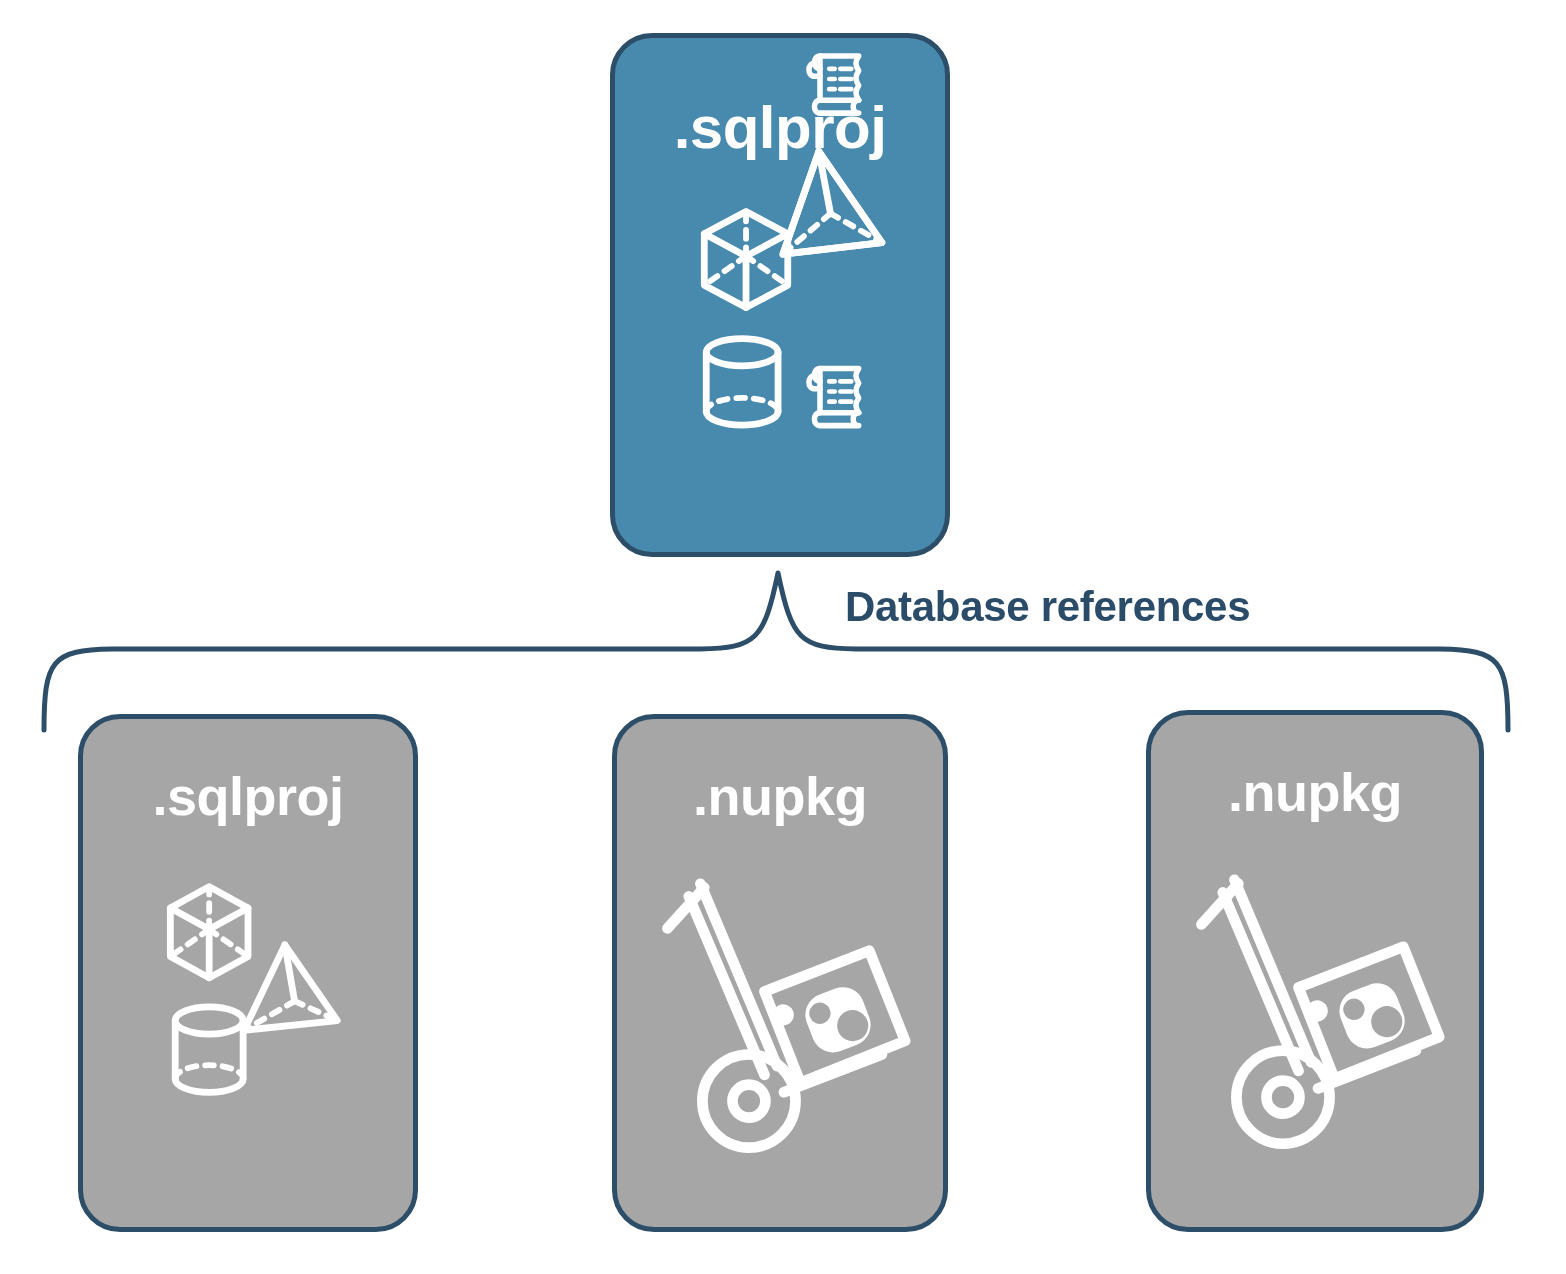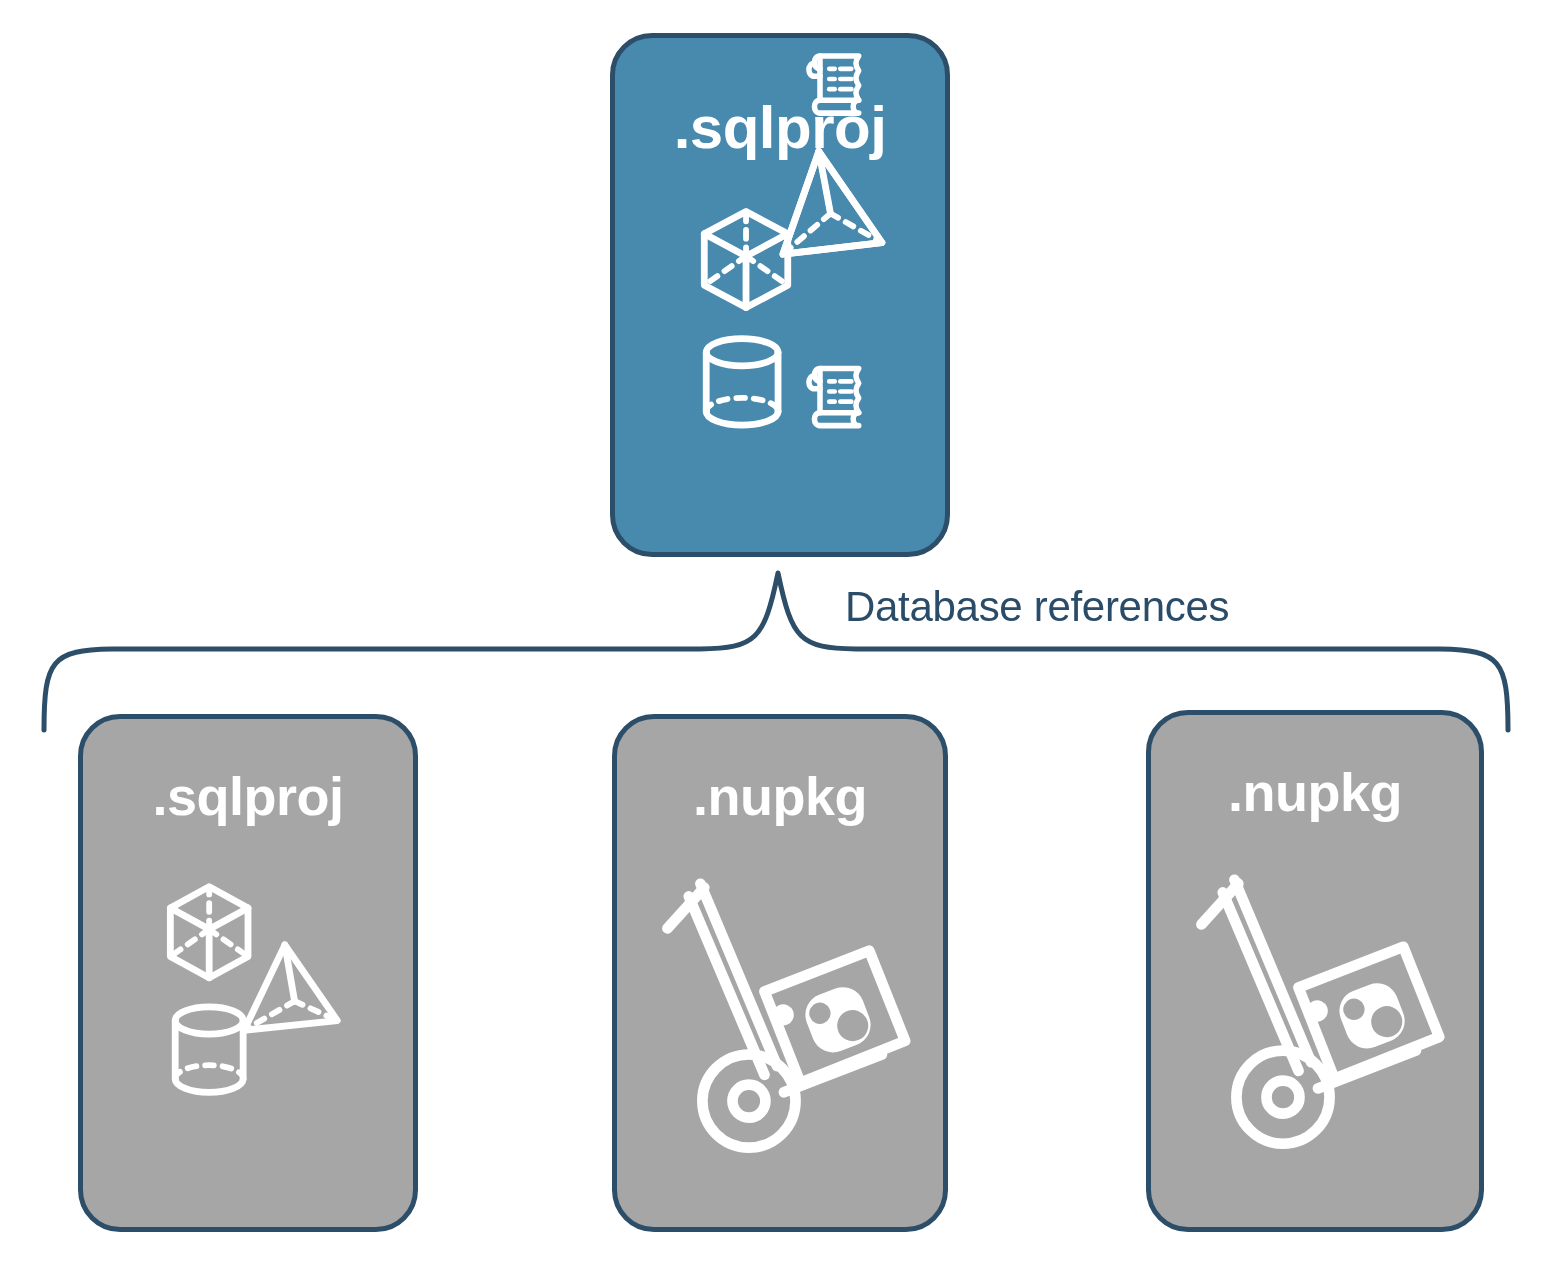--- a/index.html
+++ b/index.html
@@ -28,21 +28,21 @@
     user-select:none;
   }
 
   .card-art{position:absolute;left:0;top:0;width:100%;height:100%;pointer-events:none;}
 
   .bracket-layer{position:absolute;left:0;top:0;width:1566px;height:1274px;}
 
   .bracket-label{
     position:absolute;
     color:#2a4c68;
-    font-weight:normal;
+    font-weight:bold;
     font-size:42px;
     letter-spacing:-0.3px;
     white-space:nowrap;
     line-height:1;
   }
 </style>
 </head>
 <body>
 
 <div id="stage">

